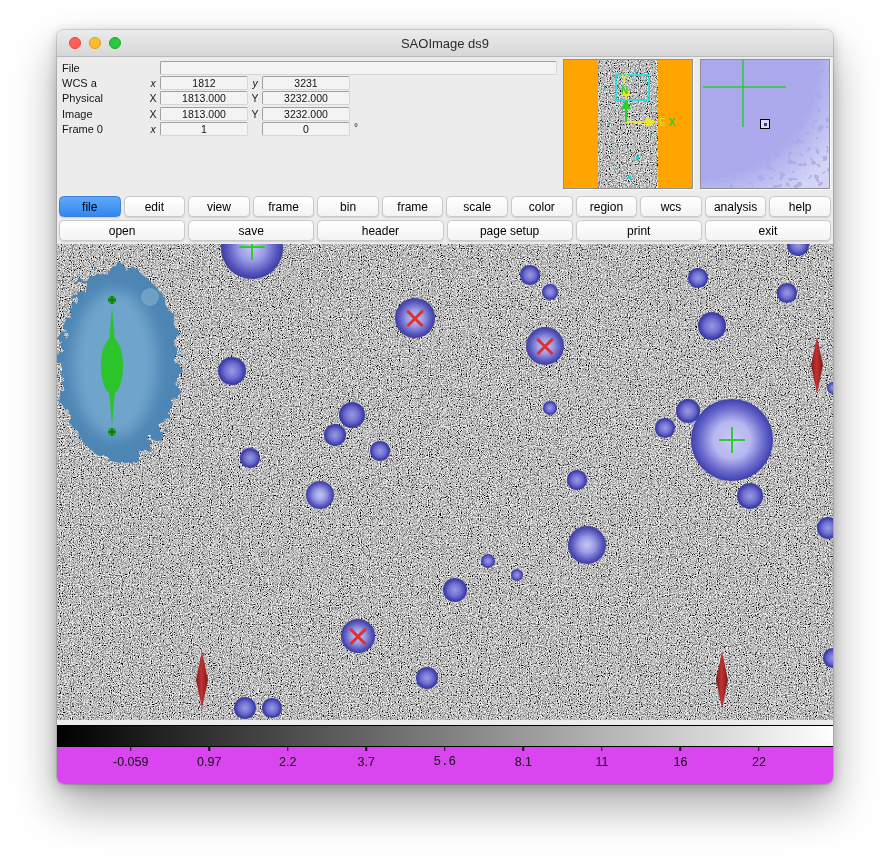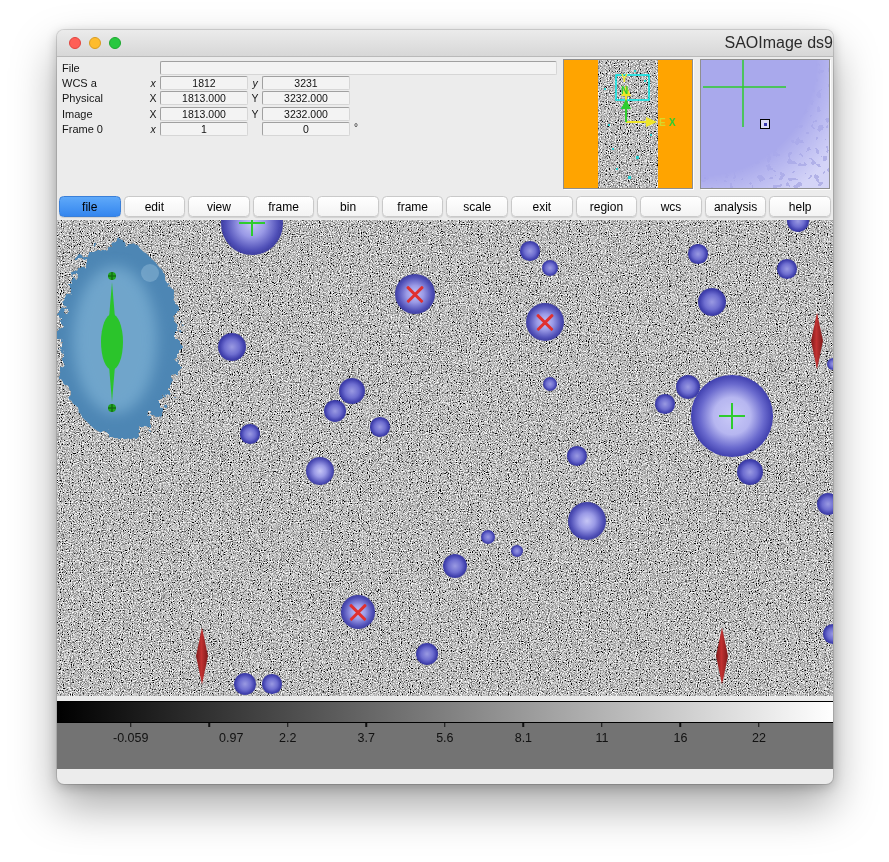--- a/index.html
+++ b/index.html
@@ -8,21 +8,21 @@
   .window{position:absolute;left:57px;top:30px;width:776px;height:754px;background:#ececec;
     border-radius:7px;overflow:hidden;
     box-shadow:0 22px 45px rgba(0,0,0,.35),0 3px 12px rgba(0,0,0,.22),0 0 0 1px rgba(0,0,0,.12);}
   
   .titlebar{height:26px;background:linear-gradient(#ebebeb,#d7d7d7);border-bottom:1px solid #b9b9b9;
     position:relative;display:flex;align-items:center;}
   .tl{width:12px;height:12px;border-radius:50%;margin-left:8px;display:inline-block;box-sizing:border-box;}
   .tl.red{background:#ff5f57;border:0.5px solid #e0443e;margin-left:12px;}
   .tl.yellow{background:#febc2e;border:0.5px solid #d89c22;}
   .tl.green{background:#28c840;border:0.5px solid #1da72f;}
-  .title{position:absolute;left:0;right:0;text-align:right;font-size:16px;color:#2b2b2b;}
+  .title{position:absolute;left:0;right:0;text-align:center;font-size:13px;color:#2b2b2b;}
   
   .infobar{display:flex;height:136px;}
   .info-left{flex:1;padding:3px 0 0 5px;}
   .irow{display:flex;align-items:center;height:15.4px;}
   .ilabel{width:84px;font-size:11px;color:#151515;}
   .isub{width:14px;text-align:center;font-size:10.5px;color:#151515;}
   .isub.it{font-style:italic;}
   .ifield{height:12px;line-height:12px;background:#f3f3f3;border:1px solid #a0a0a0;
     border-bottom-color:#d6d6d6;border-right-color:#d6d6d6;border-radius:2px;
     font-size:10.5px;text-align:center;color:#111;box-sizing:content-box;}
@@ -60,21 +60,21 @@
   .mk-xmark{width:22px;height:22px;}
   .mk-xmark::before,.mk-xmark::after{content:"";position:absolute;left:0;top:9.5px;width:22px;height:2.6px;background:#e03030;border-radius:1px;}
   .mk-xmark::before{transform:rotate(45deg);}
   .mk-xmark::after{transform:rotate(-45deg);}
   .mk-plus{width:26px;height:26px;}
   .mk-plus::before{content:"";position:absolute;left:0;top:11.7px;width:26px;height:2.6px;background:#2ecc2e;}
   .mk-plus::after{content:"";position:absolute;left:11.7px;top:0;width:2.6px;height:26px;background:#2ecc2e;}
   .mk-diamond{width:12px;height:57px;background:linear-gradient(90deg,#7e1a1a,#c23232 45%,#7e1a1a);
     clip-path:polygon(50% 0,100% 50%,50% 100%,0 50%);}
   
-  .footer{height:68px;background:#737373;position:relative;}
+  .footer{height:68px;background:#d946ef;position:relative;}
   .colorbar{margin-top:5px;height:20px;border-top:1px solid #000;border-bottom:1px solid #000;
     background:linear-gradient(to right,#000,#fff);}
   .cbscale{position:relative;height:40px;}
   .cbtick{position:absolute;top:0;width:1.5px;height:4px;background:#111;transform:translateX(-50%);}
   .cblab{position:absolute;top:8px;transform:translateX(-50%);font-size:12.5px;color:#111;}
 </style>
 </head>
 <body>
 
 <svg width="0" height="0" style="position:absolute" aria-hidden="true">
@@ -202,25 +202,33 @@
     </div>
 
     <div class="menurow">
         <button class="mbtn active">file</button>
         <button class="mbtn">edit</button>
         <button class="mbtn">view</button>
         <button class="mbtn">frame</button>
         <button class="mbtn">bin</button>
         <button class="mbtn">frame</button>
         <button class="mbtn">scale</button>
-        <button class="mbtn">exit</button>
+        <button class="mbtn">color</button>
         <button class="mbtn">region</button>
         <button class="mbtn">wcs</button>
         <button class="mbtn">analysis</button>
         <button class="mbtn">help</button>
+      </div>
+    <div class="menurow">
+        <button class="mbtn">open</button>
+        <button class="mbtn">save</button>
+        <button class="mbtn">header</button>
+        <button class="mbtn">page setup</button>
+        <button class="mbtn">print</button>
+        <button class="mbtn">exit</button>
       </div>
 
     <div class="imagearea">
       <svg class="noise-layer" width="776" height="476" preserveAspectRatio="none">
         <rect width="776" height="476" fill="#060606"></rect>
         <rect width="776" height="476" filter="url(#noiseF)"></rect>
       </svg>
       <svg class="galaxy" width="160" height="230" viewBox="0 0 160 230" style="left:-10px;top:10px">
         <g filter="url(#roughF)">
           <ellipse cx="72" cy="110" rx="60" ry="97" fill="#4e86b4"></ellipse>
@@ -275,27 +283,27 @@
         <div class="mk mk-diamond" style="left: 145px; top: 436px;"></div>
         <div class="mk mk-diamond" style="left: 665px; top: 436px;"></div>
       </div>
 
     <div class="footer">
       <div class="colorbar"></div>
       <div class="cbscale">
           <div class="cbtick" style="left: 9.5%;"></div>
           <div class="cblab" style="left: 9.5%;">-0.059</div>
           <div class="cbtick" style="left: 19.62%;"></div>
-          <div class="cblab" style="left: 19.62%; margin-left: 22px;">0.97</div>
+          <div class="cblab" style="left: 19.62%;">0.97</div>
           <div class="cbtick" style="left: 29.74%;"></div>
           <div class="cblab" style="left: 29.74%;">2.2</div>
           <div class="cbtick" style="left: 39.86%;"></div>
           <div class="cblab" style="left: 39.86%; text-align: center;">3.7</div>
           <div class="cbtick" style="left: 49.98%;"></div>
-          <div class="cblab" style="left: 49.98%;">5.6</div>
+          <div class="cblab" style="left: 49.98%; font-family: Liberation Mono, monospace;">5.6</div>
           <div class="cbtick" style="left: 60.1%;"></div>
           <div class="cblab" style="left: 60.1%;">8.1</div>
           <div class="cbtick" style="left: 70.22%;"></div>
           <div class="cblab" style="left: 70.22%;">11</div>
           <div class="cbtick" style="left: 80.34%;"></div>
           <div class="cblab" style="left: 80.34%; text-align: right;">16</div>
           <div class="cbtick" style="left: 90.46%;"></div>
           <div class="cblab" style="left: 90.46%;">22</div>
         </div>
     </div>

